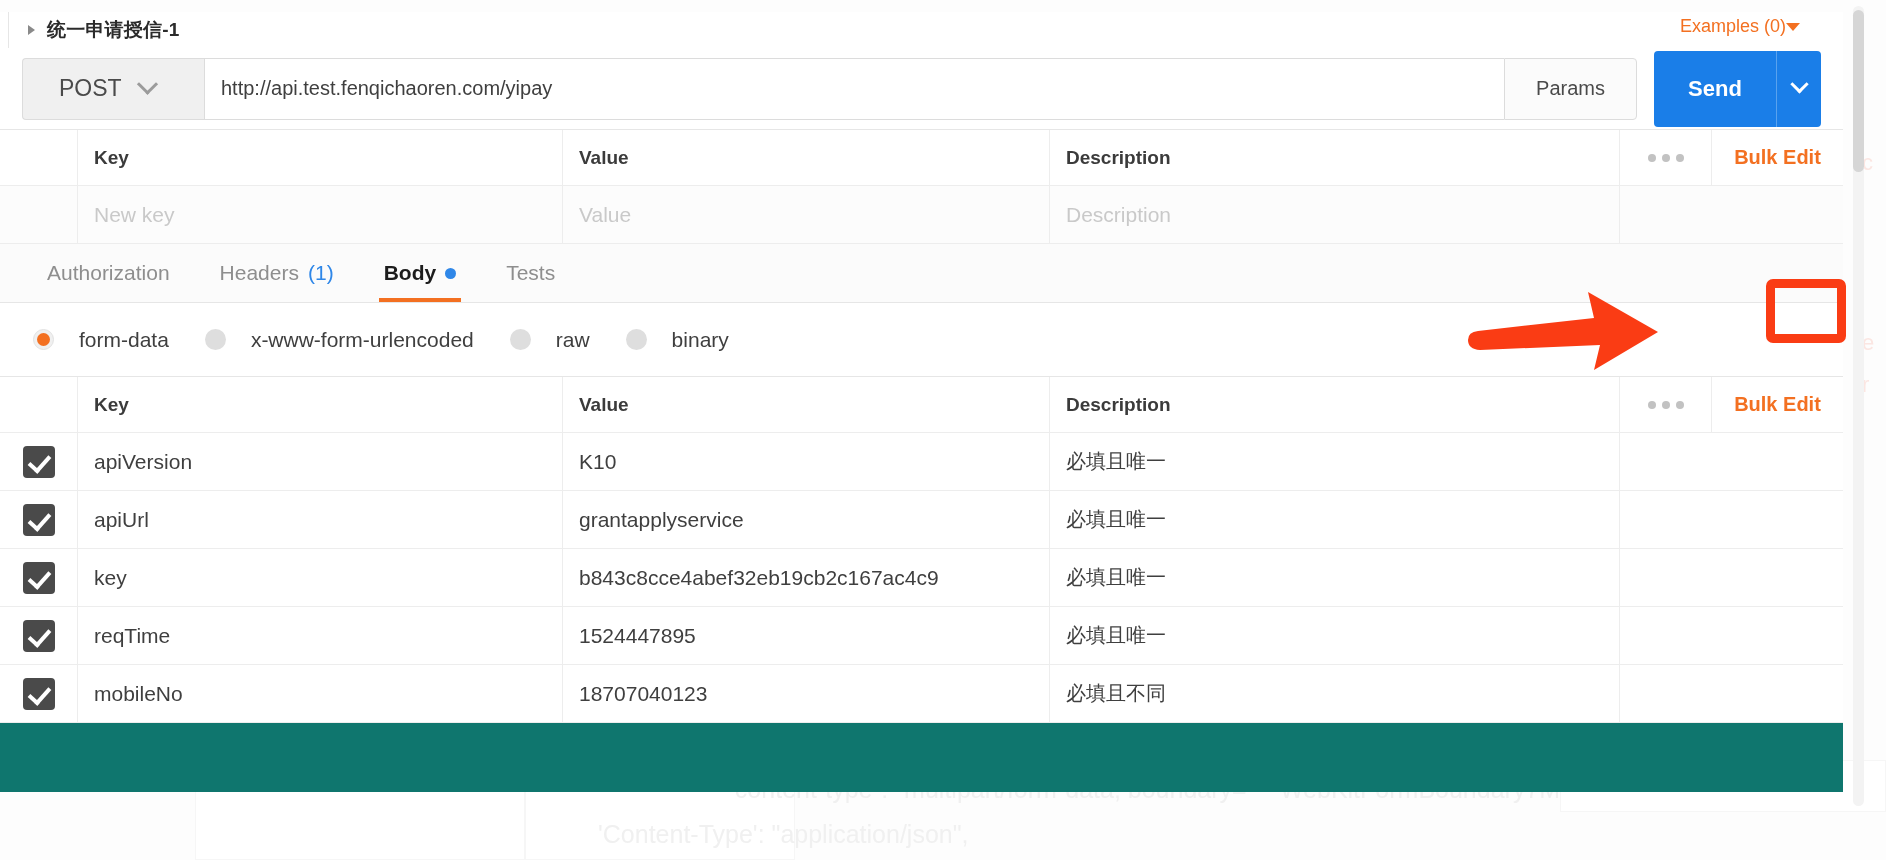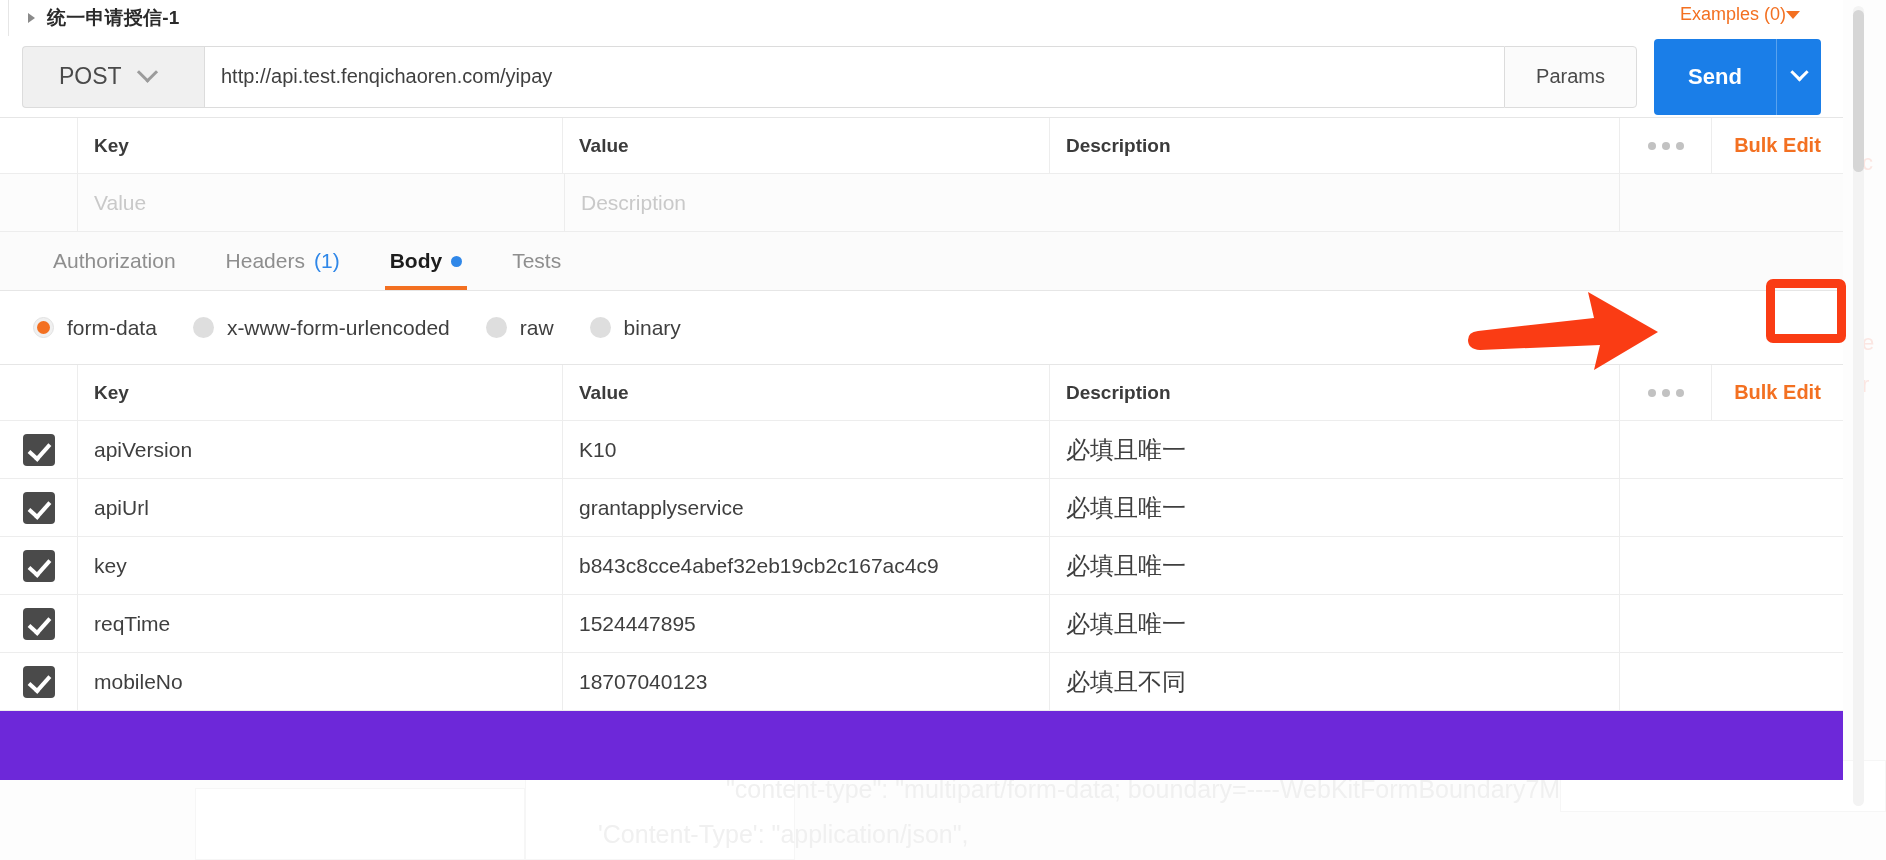--- a/index.html
+++ b/index.html
@@ -29,23 +29,23 @@
   }
   .ghost-pink {
     position: absolute;
     color: #fbe6e2;
     white-space: nowrap;
   }
 
   
   #app {
     position: absolute;
-    left: 0; top: 0;
+    left: 0; top: 12px;
     width: 1843px; height: 780px;
-    background: #6d28d9;
+    background: #0f766e;
     z-index: 5;
     overflow: hidden;
   }
 
   
   #name-bar {
     position: relative;
     height: 36px;
     background: #fff;
     display: flex;
@@ -209,21 +209,21 @@
     border-right: 1px solid #ededed;
     display: flex; align-items: center;
     padding-left: 16px;
   }
   .c-tools {
     width: 223px; flex: 0 0 223px;
     display: flex; align-items: center;
   }
   .col-title { font-size: 19px; font-weight: bold; color: #3b3b3b; }
   .cell-text { font-size: 21px; color: #3f3f3f; }
-  .cell-text.cn { font-size: 24px; }
+  .cell-text.cn { font-size: 20px; }
   .placeholder { font-size: 21px; color: #c9c9c9; }
   .dots {
     width: 92px;
     display: flex; align-items: center; justify-content: center;
     gap: 6px;
     border-right: 1px solid #ededed;
     align-self: stretch;
   }
   .dot { width: 8px; height: 8px; border-radius: 50%; background: #c2c2c2; }
   .bulk-edit {
@@ -247,21 +247,21 @@
     transform: rotate(42deg);
   }
 
   
   #tabs-row {
     position: relative;
     height: 59px;
     background: #fbfbfb;
     border-bottom: 1px solid #e6e6e6;
     display: flex; align-items: stretch;
-    padding-left: 28px;
+    padding-left: 22px;
   }
   .tab {
     display: flex; align-items: center;
     gap: 9px;
     padding: 0 25px;
     font-size: 21px;
     color: #8e8e8e;
     position: relative;
   }
   .tab.active { color: #1d1d1d; font-weight: bold; }
@@ -284,21 +284,21 @@
 
   
   #radio-row {
     height: 74px;
     background: #fff;
     border-bottom: 1px solid #e6e6e6;
     display: flex; align-items: center;
     padding-left: 33px;
     gap: 36px;
   }
-  .radio-item { display: flex; align-items: center; gap: 13px; }
+  .radio-item { display: flex; align-items: center; gap: 25px; }
   .radio {
     width: 21px; height: 21px;
     border-radius: 50%;
     background: #dedede;
   }
   .radio.on {
     background: #f0f0f0;
     border: 1px solid #e2e2e2;
     position: relative;
   }
@@ -404,20 +404,23 @@
         <div class="dots">
           <i class="dot"></i>
             <i class="dot"></i>
             <i class="dot"></i>
         </div>
         <div class="bulk-edit">Bulk Edit</div>
       </div>
     </div>
     <div class="kv-row" style="background:#fcfcfc;">
       <div class="c-check"></div>
+      <div class="c-key">
+          <span class="placeholder">New key</span>
+        </div>
       <div class="c-val">
           <span class="placeholder">Value</span>
         </div>
       <div class="c-desc">
           <span class="placeholder">Description</span>
         </div>
       <div class="c-tools"></div>
     </div>
   </div>
 

